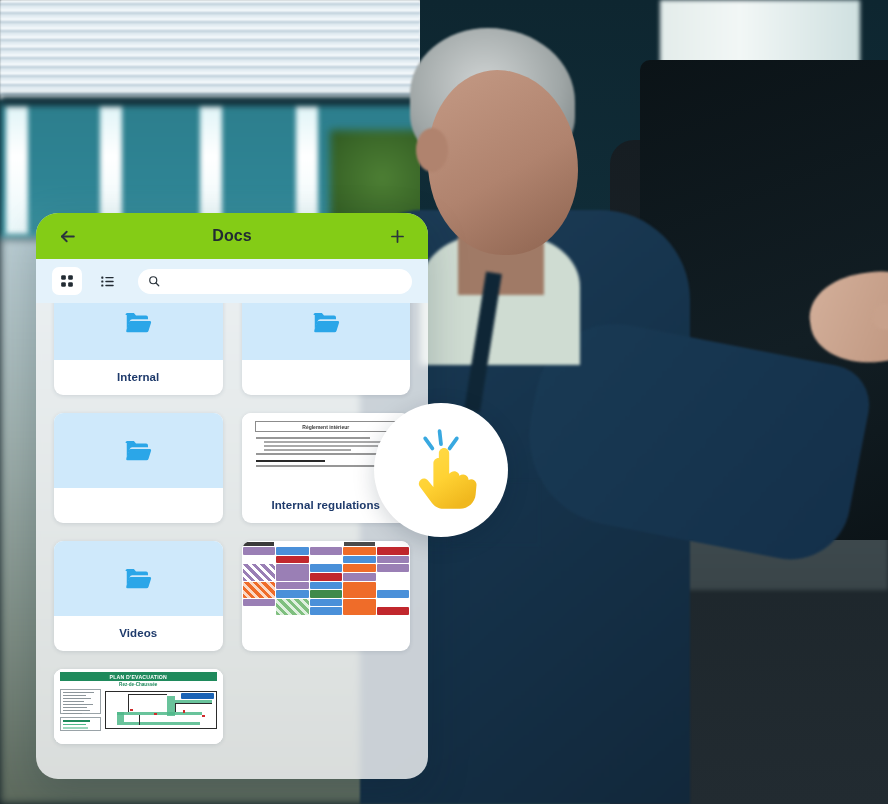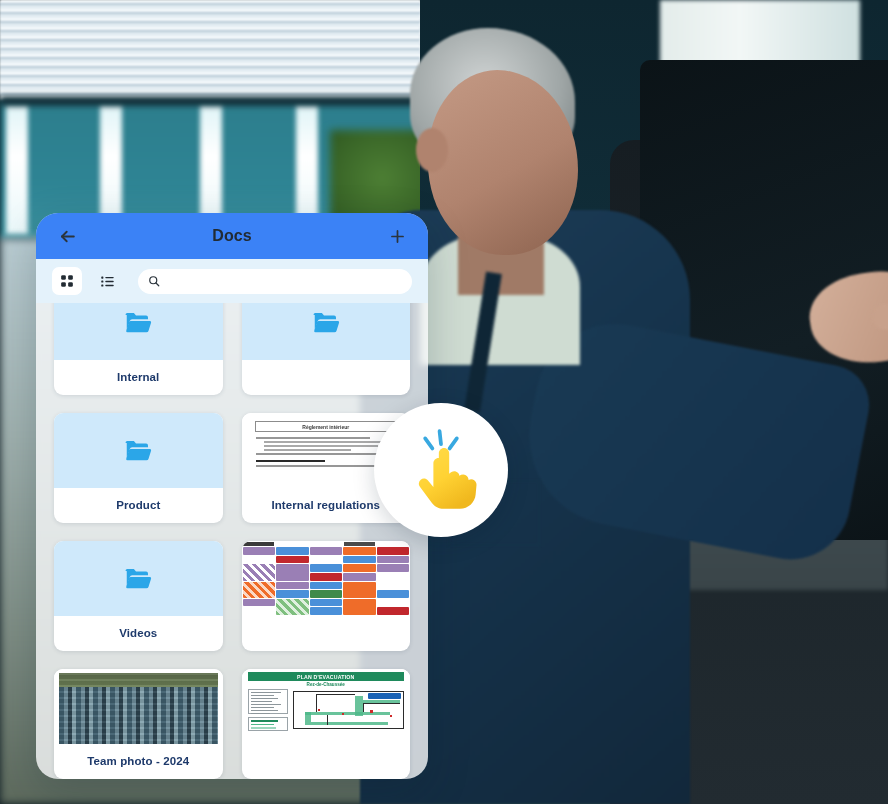--- a/index.html
+++ b/index.html
@@ -154,21 +154,21 @@
   #panel {
     position: absolute; left: 36px; top: 213px; width: 392px; height: 566px;
     background: rgba(247,249,250,0.80);
     border-radius: 22px;
     box-shadow: 0 14px 42px rgba(10,30,45,0.22);
     overflow: hidden;
     backdrop-filter: blur(3px);
   }
 
   .panel-header {
-    position: relative; height: 46px; background: #3b82f6;
+    position: relative; height: 46px; background: #84cc16;
     display: flex; align-items: center; padding: 0 18px;
   }
   .hdr-title {
     position: absolute; left: 0; right: 0; text-align: center;
     font-size: 16px; font-weight: bold; color: #222b33; letter-spacing: .1px;
   }
   .icon-btn {
     position: relative; z-index: 2; width: 26px; height: 26px;
     display: flex; align-items: center; justify-content: center;
     cursor: pointer; color: #2b343c;
@@ -422,21 +422,20 @@
         </div>
       </div>
 
       <div class="card">
         <div class="card-thumb">
           <svg width="30" height="30" viewBox="0 0 24 24" fill="#2ba6e8">
             <path d="M2 5.5A1.5 1.5 0 0 1 3.5 4h5.2l1.7 2h8.1A1.5 1.5 0 0 1 20 7.5V9H7.3a2 2 0 0 0-1.9 1.4L3 18.4V5.5Z"></path>
             <path d="M7.3 10.4h14.2a1 1 0 0 1 .95 1.3l-2.1 6.6a1.6 1.6 0 0 1-1.53 1.1H3.6a1 1 0 0 1-.95-1.3l2.1-6.6a1.6 1.6 0 0 1 1.55-1.1Z"></path>
           </svg>
         </div>
-        <div class="card-label">Product</div>
       </div>
 
       <div class="card">
         <div class="card-thumb doc">
           <div class="doc-reg">
             <div class="titlebox">Règlement intérieur</div>
             <div class="ln m"></div>
             <div class="ln bullet l"></div>
             <div class="ln bullet m"></div>
             <div class="ln bullet s"></div>
@@ -547,29 +546,20 @@
                 </div>
               <div class="sched-cell">
                   <span style="background:#fff"></span>
                   <span style="background:#c1272d"></span>
                 </div>
             </div>
           </div>
         </div>
       </div>
 
-      <div class="card">
-        <div class="card-thumb doc" style="padding:4px 5px 0 5px">
-          <div class="team">
-            <div class="team-wall"></div>
-            <div class="team-grass"></div>
-          </div>
-        </div>
-        <div class="card-label">Team photo - 2024</div>
-      </div>
 
       <div class="card">
         <div class="card-thumb doc" style="padding:0">
           <div class="evac">
             <div class="bar">PLAN D'EVACUATION</div>
             <div class="sub">Rez-de-Chaussée</div>
             <div class="body">
               <div class="legend">
                 <i style="width:80%"></i>
                   <i style="width:60%"></i>

